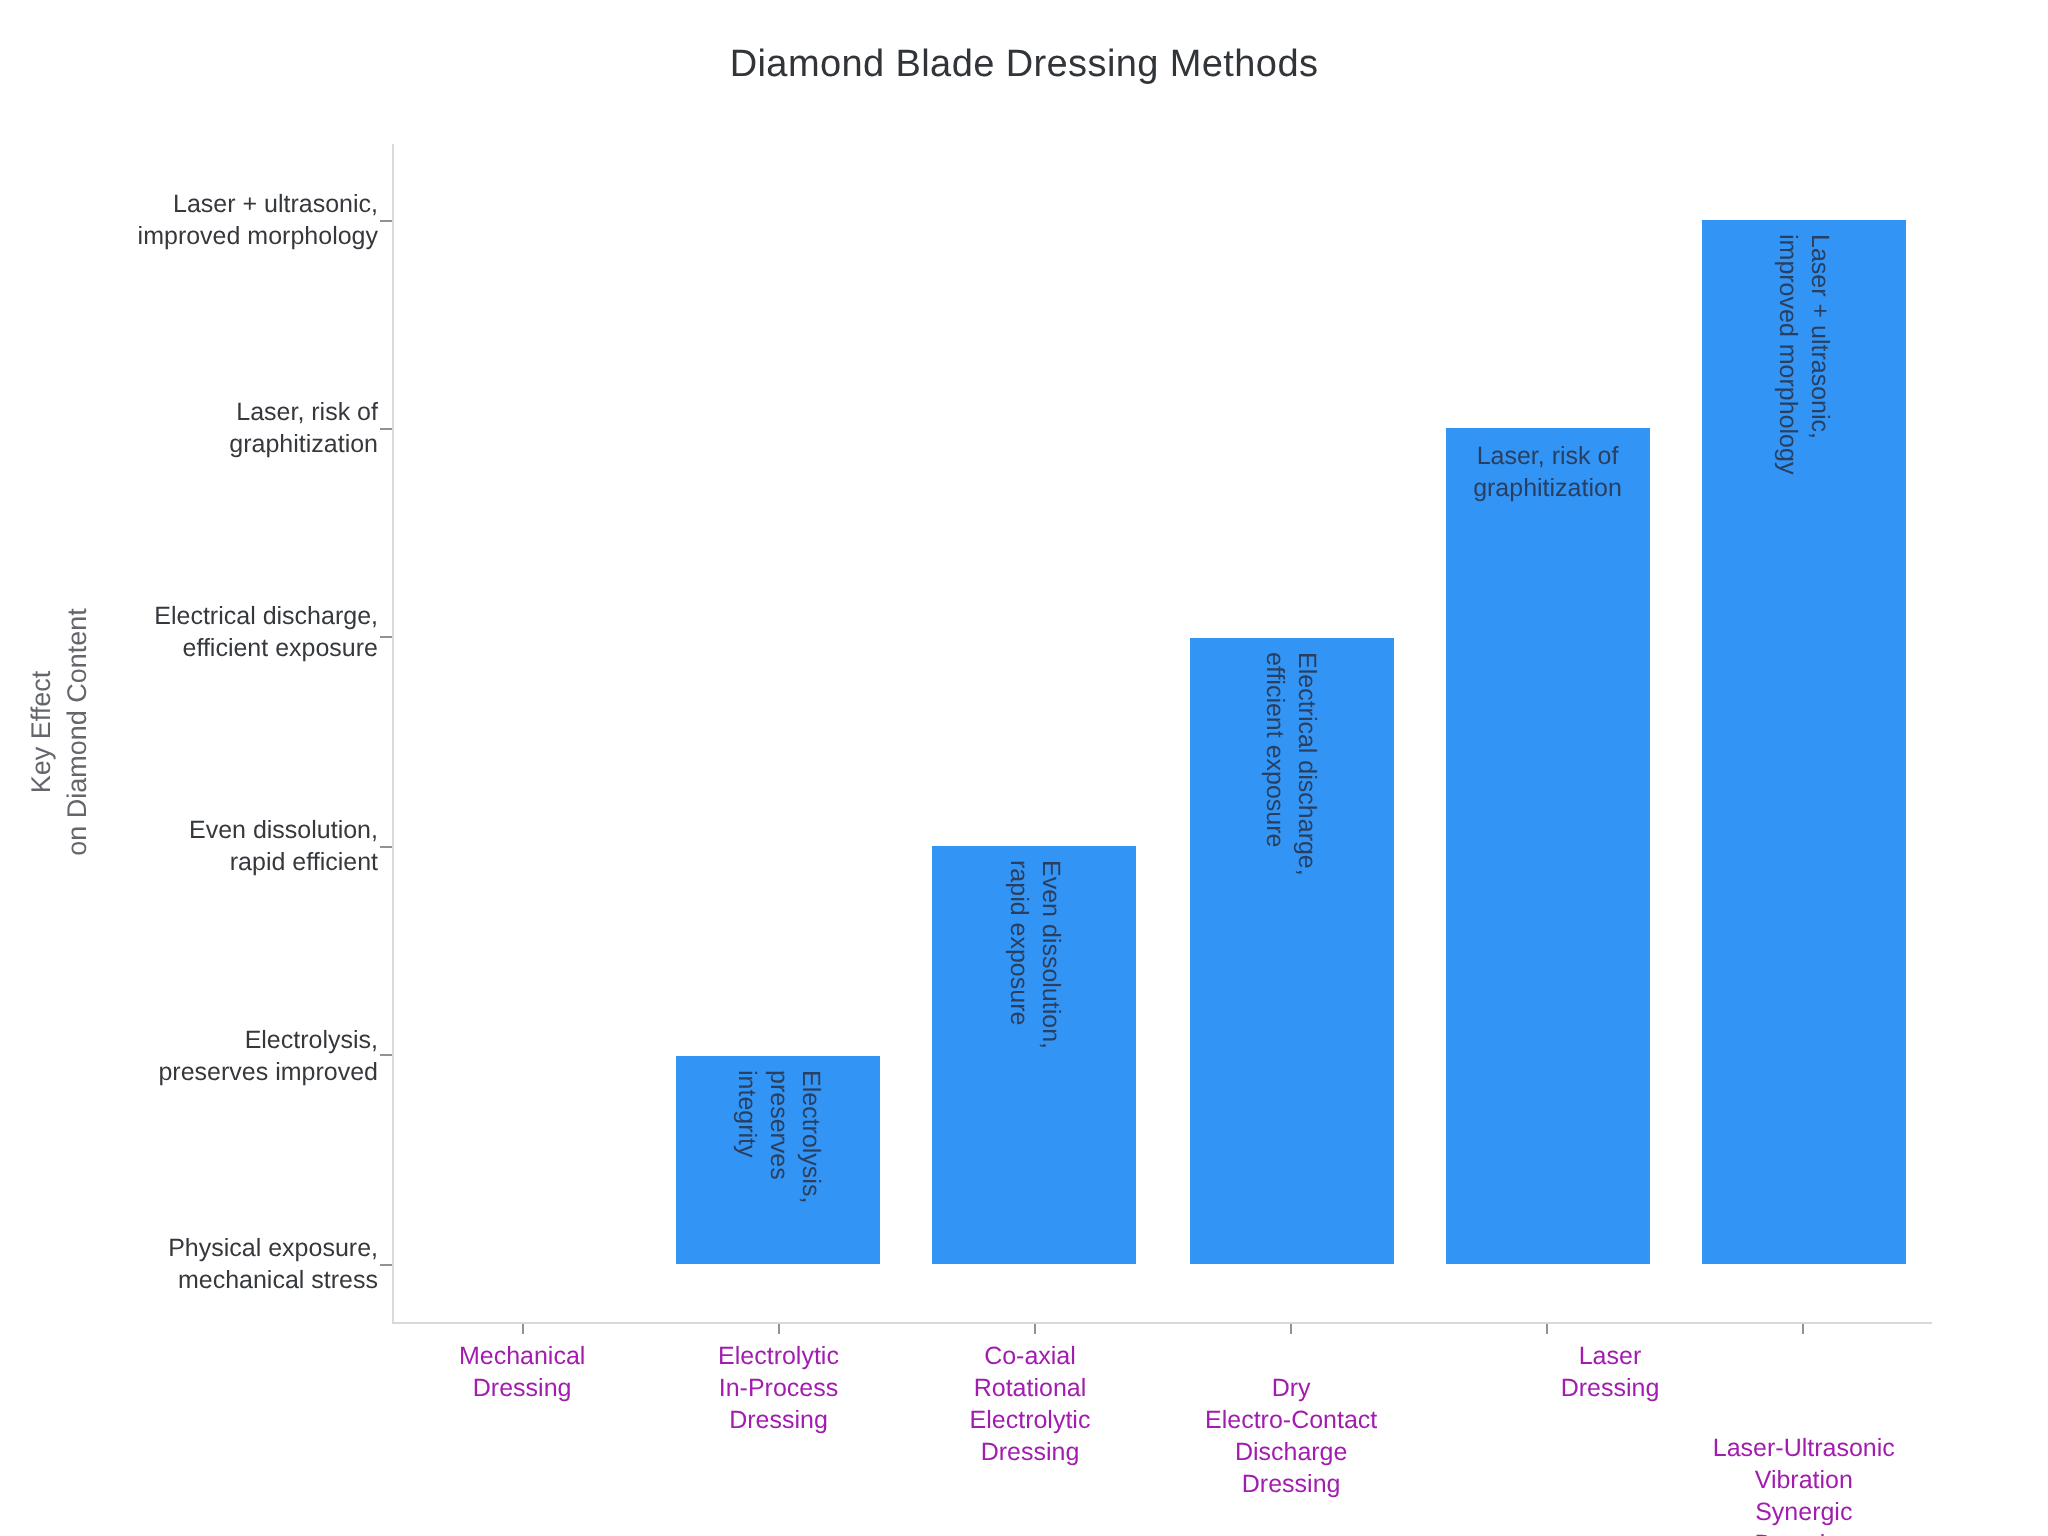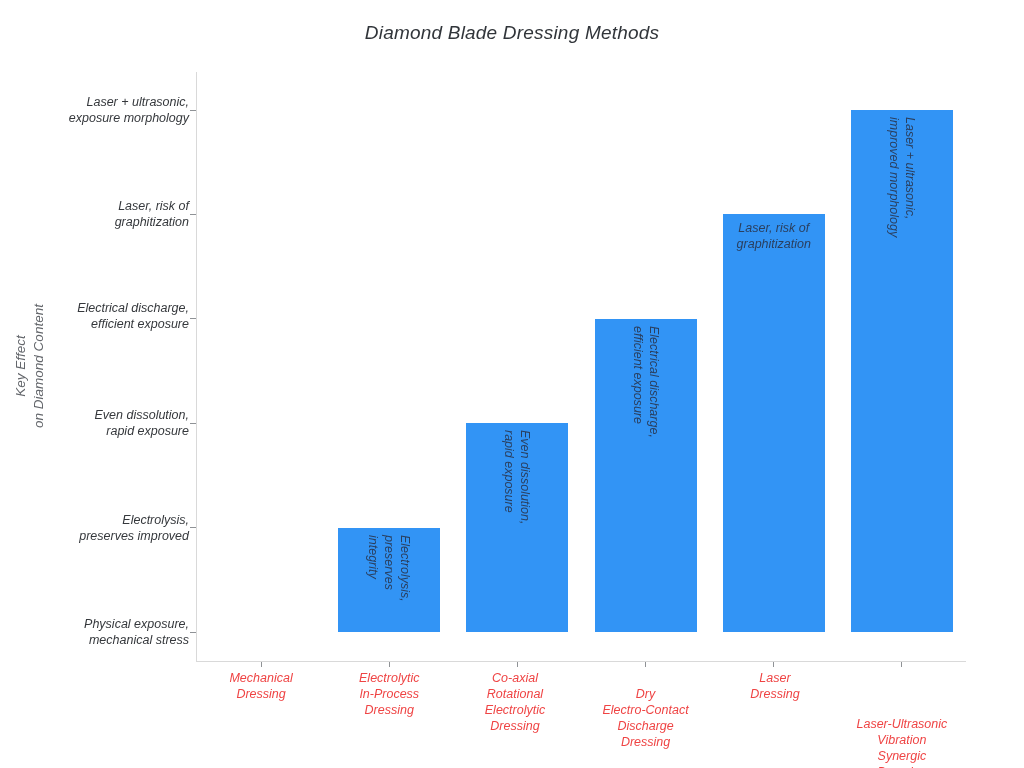--- a/index.html
+++ b/index.html
@@ -6,21 +6,20 @@
     margin: 0; padding: 0;
     width: 1024px; height: 768px;
     background: #ffffff;
     overflow: hidden;
     font-family: "Liberation Sans", "DejaVu Sans", sans-serif;
   }
   .chart {
     position: relative;
     width: 1024px; height: 568px;
     background: #ffffff;
-    font-style: italic;
   }
   .chart-title {
     position: absolute;
     left: 0; right: 0;
     top: 22px;
     text-align: center;
     font-size: 19px;
     color: #31353a;
     letter-spacing: 0.2px;
   }
@@ -74,21 +73,21 @@
     width: 6px; height: 1px;
     background: #8f9296;
   }
   .x-tick-label {
     position: absolute;
     transform: translateX(-50%);
     text-align: center;
     white-space: pre-line;
     font-size: 12.5px;
     line-height: 16px;
-    color: #ef4444;
+    color: #a21caf;
     width: 140px;
   }
   .x-tick-mark {
     position: absolute;
     width: 1px; height: 5px;
     background: #8f9296;
   }
   .x-axis-title {
     position: absolute;
     left: 196px;
@@ -145,51 +144,51 @@
       </div>
     <div id="y-ticks">
         <div class="y-tick-mark" style="left: -7px; top: 559.5px;"></div>
         <div class="y-tick-label" style="top: 560px; right: 777px; left: auto; text-align: right;">Physical exposure,
 mechanical stress</div>
         <div class="y-tick-mark" style="left: -7px; top: 455.1px;"></div>
         <div class="y-tick-label" style="top: 455.6px; right: 777px; left: auto;">Electrolysis,
 preserves improved</div>
         <div class="y-tick-mark" style="left: -7px; top: 350.7px;"></div>
         <div class="y-tick-label" style="top: 351.2px; right: 777px; left: auto;">Even dissolution,
-rapid exposure</div>
+rapid efficient</div>
         <div class="y-tick-mark" style="left: -7px; top: 246.3px;"></div>
         <div class="y-tick-label" style="top: 244px; right: 777px; left: auto;">Electrical discharge,
 efficient exposure</div>
         <div class="y-tick-mark" style="left: -7px; top: 141.9px;"></div>
         <div class="y-tick-label" style="top: 142.4px; right: 777px; left: auto;">Laser, risk of
 graphitization</div>
         <div class="y-tick-mark" style="left: -7px; top: 37.5px;"></div>
         <div class="y-tick-label" style="top: 38px; right: 777px; left: auto;">Laser + ultrasonic,
-exposure morphology</div>
+improved morphology</div>
       </div>
     <div id="x-ticks">
         <div class="x-tick-mark" style="left: 63.5833px; top: 590px;"></div>
         <div class="x-tick-label" style="left: 64.0833px; top: 598px;">Mechanical
 Dressing</div>
         <div class="x-tick-mark" style="left: 191.75px; top: 590px;"></div>
         <div class="x-tick-label" style="left: 192.25px; top: 598px;">Electrolytic
 In-Process
 Dressing</div>
         <div class="x-tick-mark" style="left: 319.917px; top: 590px;"></div>
         <div class="x-tick-label" style="left: 318px; top: 598px;">Co-axial
 Rotational
 Electrolytic
 Dressing</div>
         <div class="x-tick-mark" style="left: 448.083px; top: 590px;"></div>
         <div class="x-tick-label" style="left: 448.583px; top: 614px;">Dry
 Electro-Contact
 Discharge
 Dressing</div>
         <div class="x-tick-mark" style="left: 576.25px; top: 590px;"></div>
-        <div class="x-tick-label" style="left: 578px; top: 598px;">Laser
+        <div class="x-tick-label" style="left: 608px; top: 598px;">Laser
 Dressing</div>
         <div class="x-tick-mark" style="left: 704.417px; top: 590px;"></div>
         <div class="x-tick-label" style="left: 704.917px; top: 598px; margin-top: 46px;">Laser-Ultrasonic
 Vibration
 Synergic
 Dressing</div>
       </div>
   </div>
 
 </div>

